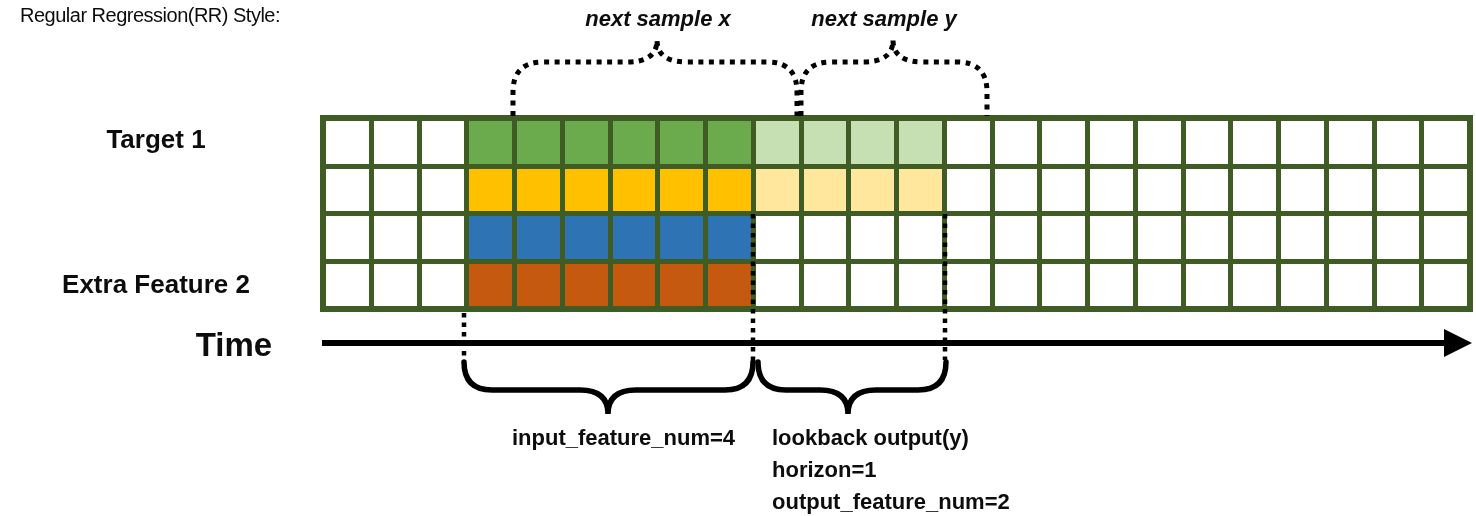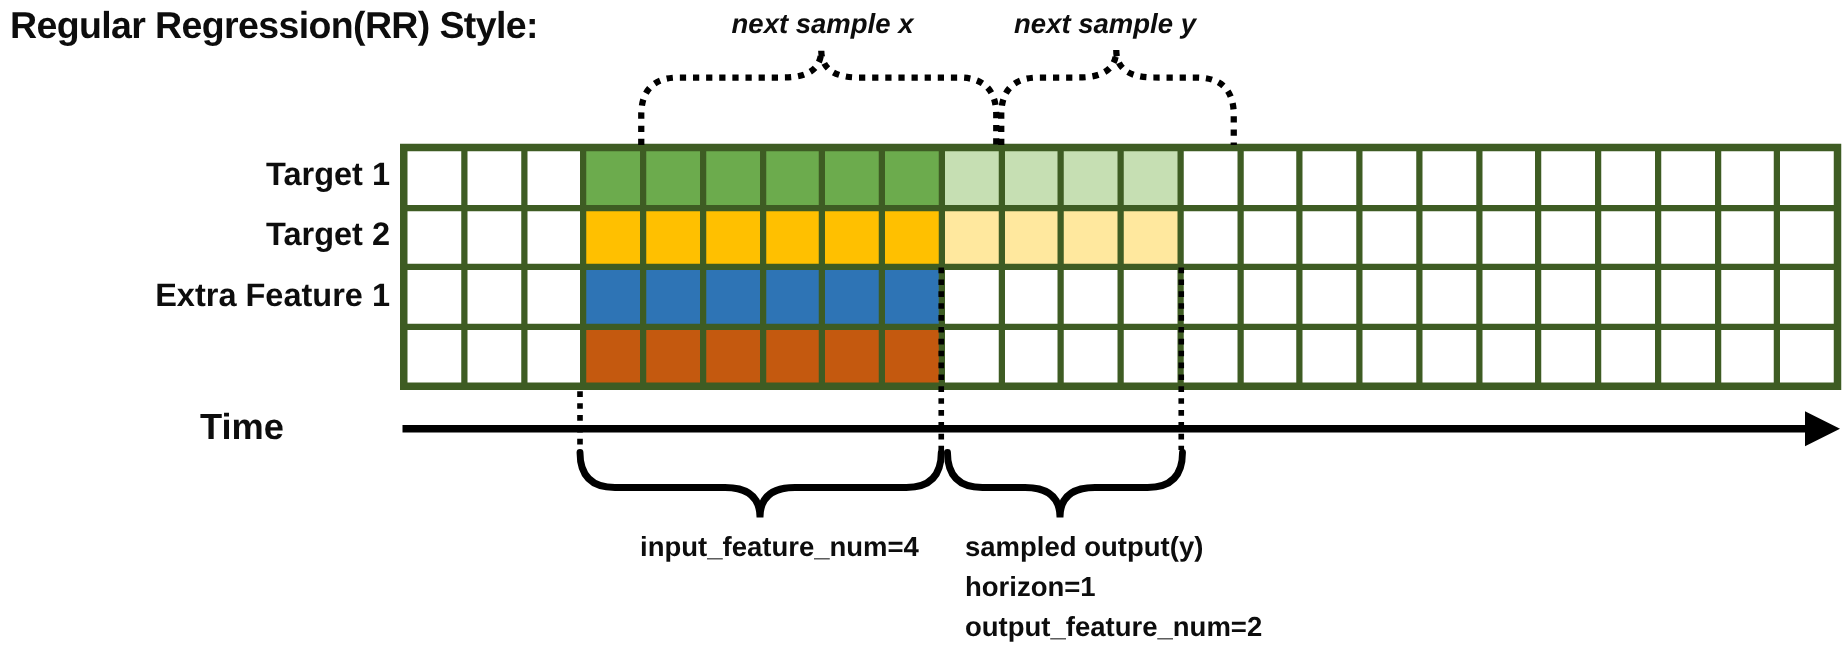--- a/index.html
+++ b/index.html
@@ -5,50 +5,50 @@
   html,body{margin:0;padding:0;background:#ffffff;}
   .canvas{
     position:relative;
     width:1476px;height:516px;
     background:#ffffff;
     font-family:"Liberation Sans","DejaVu Sans",sans-serif;
     color:#0d0d0d;
     overflow:hidden;
   }
   .title{
-    position:absolute;left:8px;top:4px;
-    font-size:30px;font-weight:700;letter-spacing:-0.5px;
+    position:absolute;left:20px;top:4px;
+    font-size:20px;font-weight:400;letter-spacing:-0.5px;
   }
   .next-label{
     position:absolute;top:6px;width:220px;
     text-align:center;font-size:22px;font-style:italic;font-weight:700;
   }
   .next-label.nx{left:548px;}
   .next-label.ny{left:774px;}
   .row-label{
     position:absolute;left:0;width:312px;height:48px;
-    display:flex;align-items:center;justify-content:flex-end;
+    display:flex;align-items:center;justify-content:center;
     font-size:26px;font-weight:700;padding-right:0;
   }
   .row-label.r0{top:115px;}
   .row-label.r1{top:163px;}
   .row-label.r2{top:212px;}
   .row-label.r3{top:260px;}
   .grid{
     position:absolute;left:320px;top:115px;width:1153px;height:197px;
     box-sizing:border-box;
     display:grid;
     grid-template-columns:repeat(24,1fr);
     grid-template-rows:repeat(4,1fr);
     gap:5px;padding:6px;
   }
   .cell{width:100%;height:100%;}
   .time-label{
     position:absolute;left:160px;top:326px;width:148px;
-    text-align:left;font-size:29px;font-weight:700;
+    text-align:center;font-size:33px;font-weight:700;
   }
   .overlay{position:absolute;left:0;top:0;pointer-events:none;}
   .anno-block{
     position:absolute;top:422px;
     font-size:22px;font-weight:600;line-height:32px;
     white-space:nowrap;
   }
   .anno-block.input{left:512px;}
   .anno-block.output{left:772px;}
 </style>
@@ -58,25 +58,22 @@
 <div class="canvas">
 
   <div class="title">Regular Regression(RR) Style:</div>
 
   <div class="next-label nx">next sample x</div>
   <div class="next-label ny">next sample y</div>
 
   <div class="row-label r0">
     <span>Target 1</span>
   </div>
-  <div class="row-label r1">
-    <span>Target 2</span>
-  </div>
-  <div class="row-label r2">
-    <span>Extra Feature 1</span>
+  <div class="row-label r3">
+    <span>Extra Feature 2</span>
   </div>
 
   <div class="grid" id="grid" style="background: rgb(62, 92, 35);">
       <div class="cell" style="background: rgb(255, 255, 255);"></div>
       <div class="cell" style="background: rgb(255, 255, 255);"></div>
       <div class="cell" style="background: rgb(255, 255, 255);"></div>
       <div class="cell" style="background: rgb(108, 171, 77);"></div>
       <div class="cell" style="background: rgb(108, 171, 77);"></div>
       <div class="cell" style="background: rgb(108, 171, 77);"></div>
       <div class="cell" style="background: rgb(108, 171, 77);"></div>
@@ -189,18 +186,18 @@
     <path d="M464,362 Q464,390 492,390 L580,390 Q608,390 608,414 Q608,390 636,390 L725,390 Q753,390 753,362" fill="none" stroke="#000000" stroke-width="5.5" stroke-linecap="round"></path>
 
     <path d="M758,362 Q758,390 786,390 L820,390 Q848,390 848,414 Q848,390 876,390 L918,390 Q946,390 946,362" fill="none" stroke="#000000" stroke-width="5.5" stroke-linecap="round"></path>
   </svg>
 
   <div class="anno-block input">
     <div>input_feature_num=4</div>
   </div>
 
   <div class="anno-block output">
-    <div>sampled output(y)</div>
+    <div>lookback output(y)</div>
     <div>horizon=1</div>
     <div>output_feature_num=2</div>
   </div>
 
 </div>
 
 </body></html>

